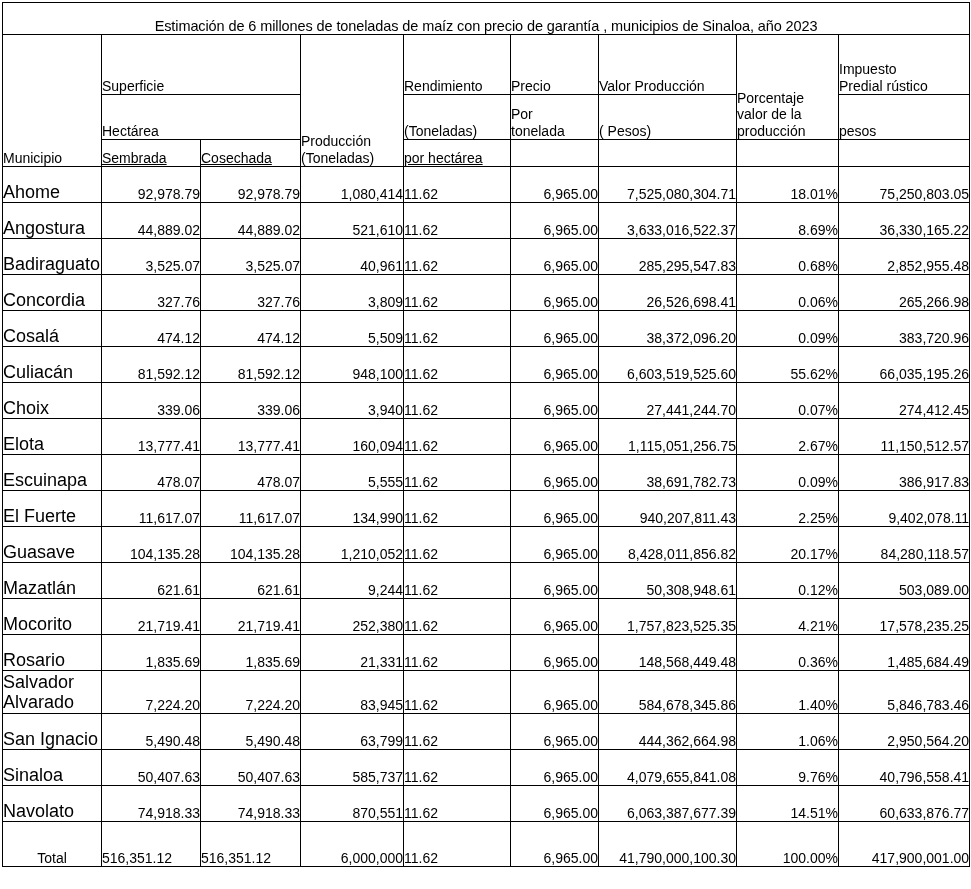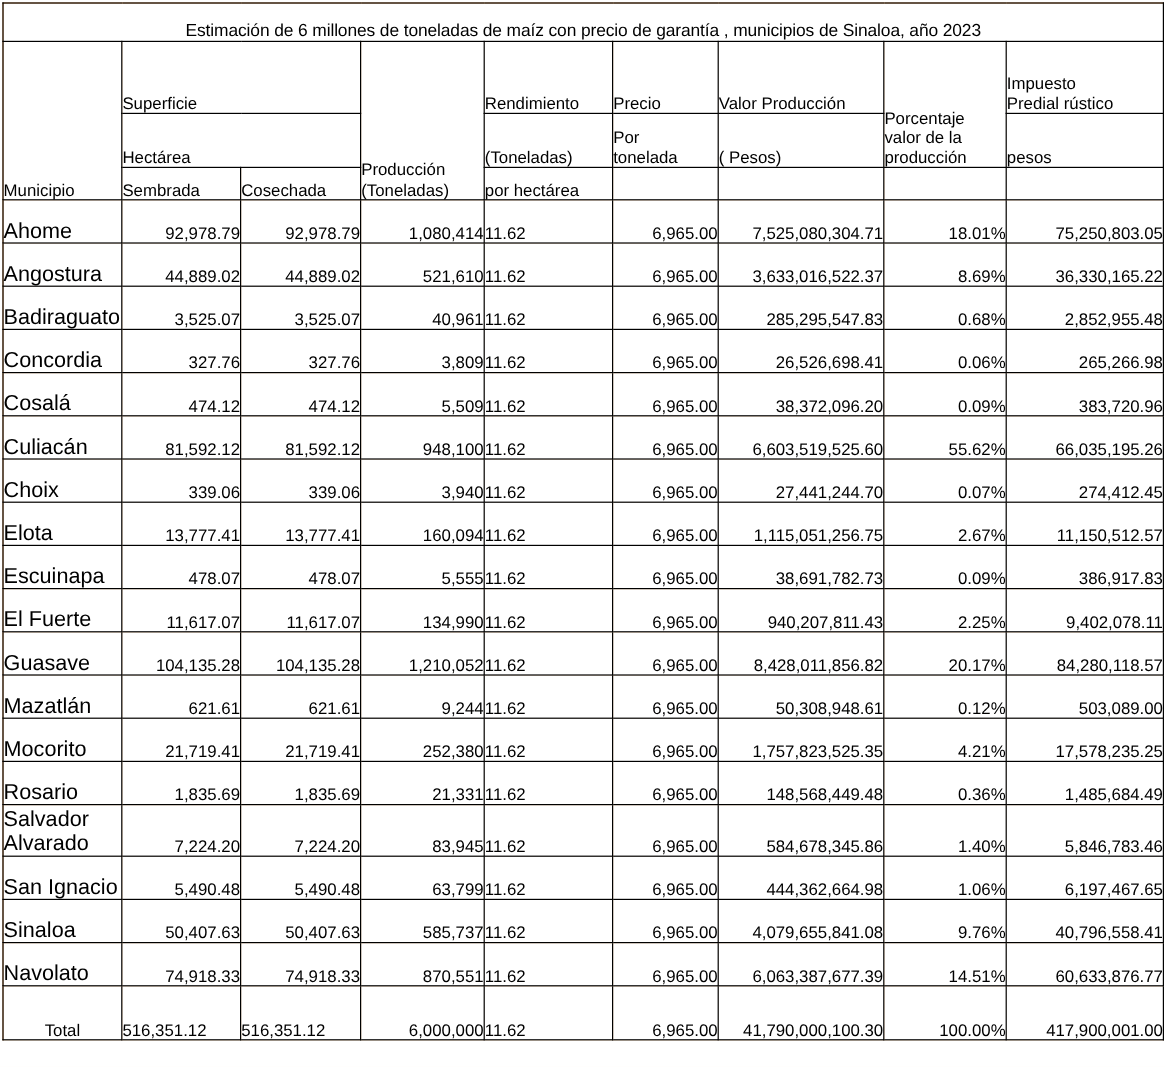--- a/index.html
+++ b/index.html
@@ -18,21 +18,21 @@
     position: relative;
     background: #ffffff;
     box-sizing: border-box;
     overflow: hidden;
   }
   table.sheet {
     border-collapse: collapse;
     table-layout: fixed;
     margin: 2px 0 0 2px;
     width: 967px;
-    background: #fdba74;
+    background: #7dd3fc;
   }
   table.sheet td, table.sheet th {
     border: 1px solid #000000;
     padding: 0;
     font-weight: normal;
     vertical-align: bottom;
     background: #ffffff;
   }
 
   
@@ -51,21 +51,21 @@
     text-align: left;
     vertical-align: middle;
     font-weight: bold;
     font-size: 14px;
     line-height: 1.17;
     padding: 1px 2px;
   }
 
   .hdr-r1 { height: 60px; }
   .hdr-r2 { height: 45px; }
-  .hdr-r3 { height: 27px; }
+  .hdr-r3 { height: 27px; text-decoration: underline; }
 
   .hdr-muni { font-size: 14px; }
   .hdr-rend-sub {
     text-align: left;
     padding-left: 6px;
   }
 
   
   .drow td { height: 35px; }
   .drow-tall td { height: 42px; }
@@ -359,21 +359,21 @@
         </tr>
         <tr class="drow">
           <td class="name">San Ignacio</td>
           <td class="num nowrap">5,490.48</td>
           <td class="num nowrap">5,490.48</td>
           <td class="num nowrap">63,799</td>
           <td class="numleft nowrap">11.62</td>
           <td class="num nowrap">6,965.00</td>
           <td class="num nowrap">444,362,664.98</td>
           <td class="num nowrap">1.06%</td>
-          <td class="num nowrap">6,197,467.65</td>
+          <td class="num nowrap">2,950,564.20</td>
         </tr>
         <tr class="drow">
           <td class="name">Sinaloa</td>
           <td class="num nowrap">50,407.63</td>
           <td class="num nowrap">50,407.63</td>
           <td class="num nowrap">585,737</td>
           <td class="numleft nowrap">11.62</td>
           <td class="num nowrap">6,965.00</td>
           <td class="num nowrap">4,079,655,841.08</td>
           <td class="num nowrap">9.76%</td>

